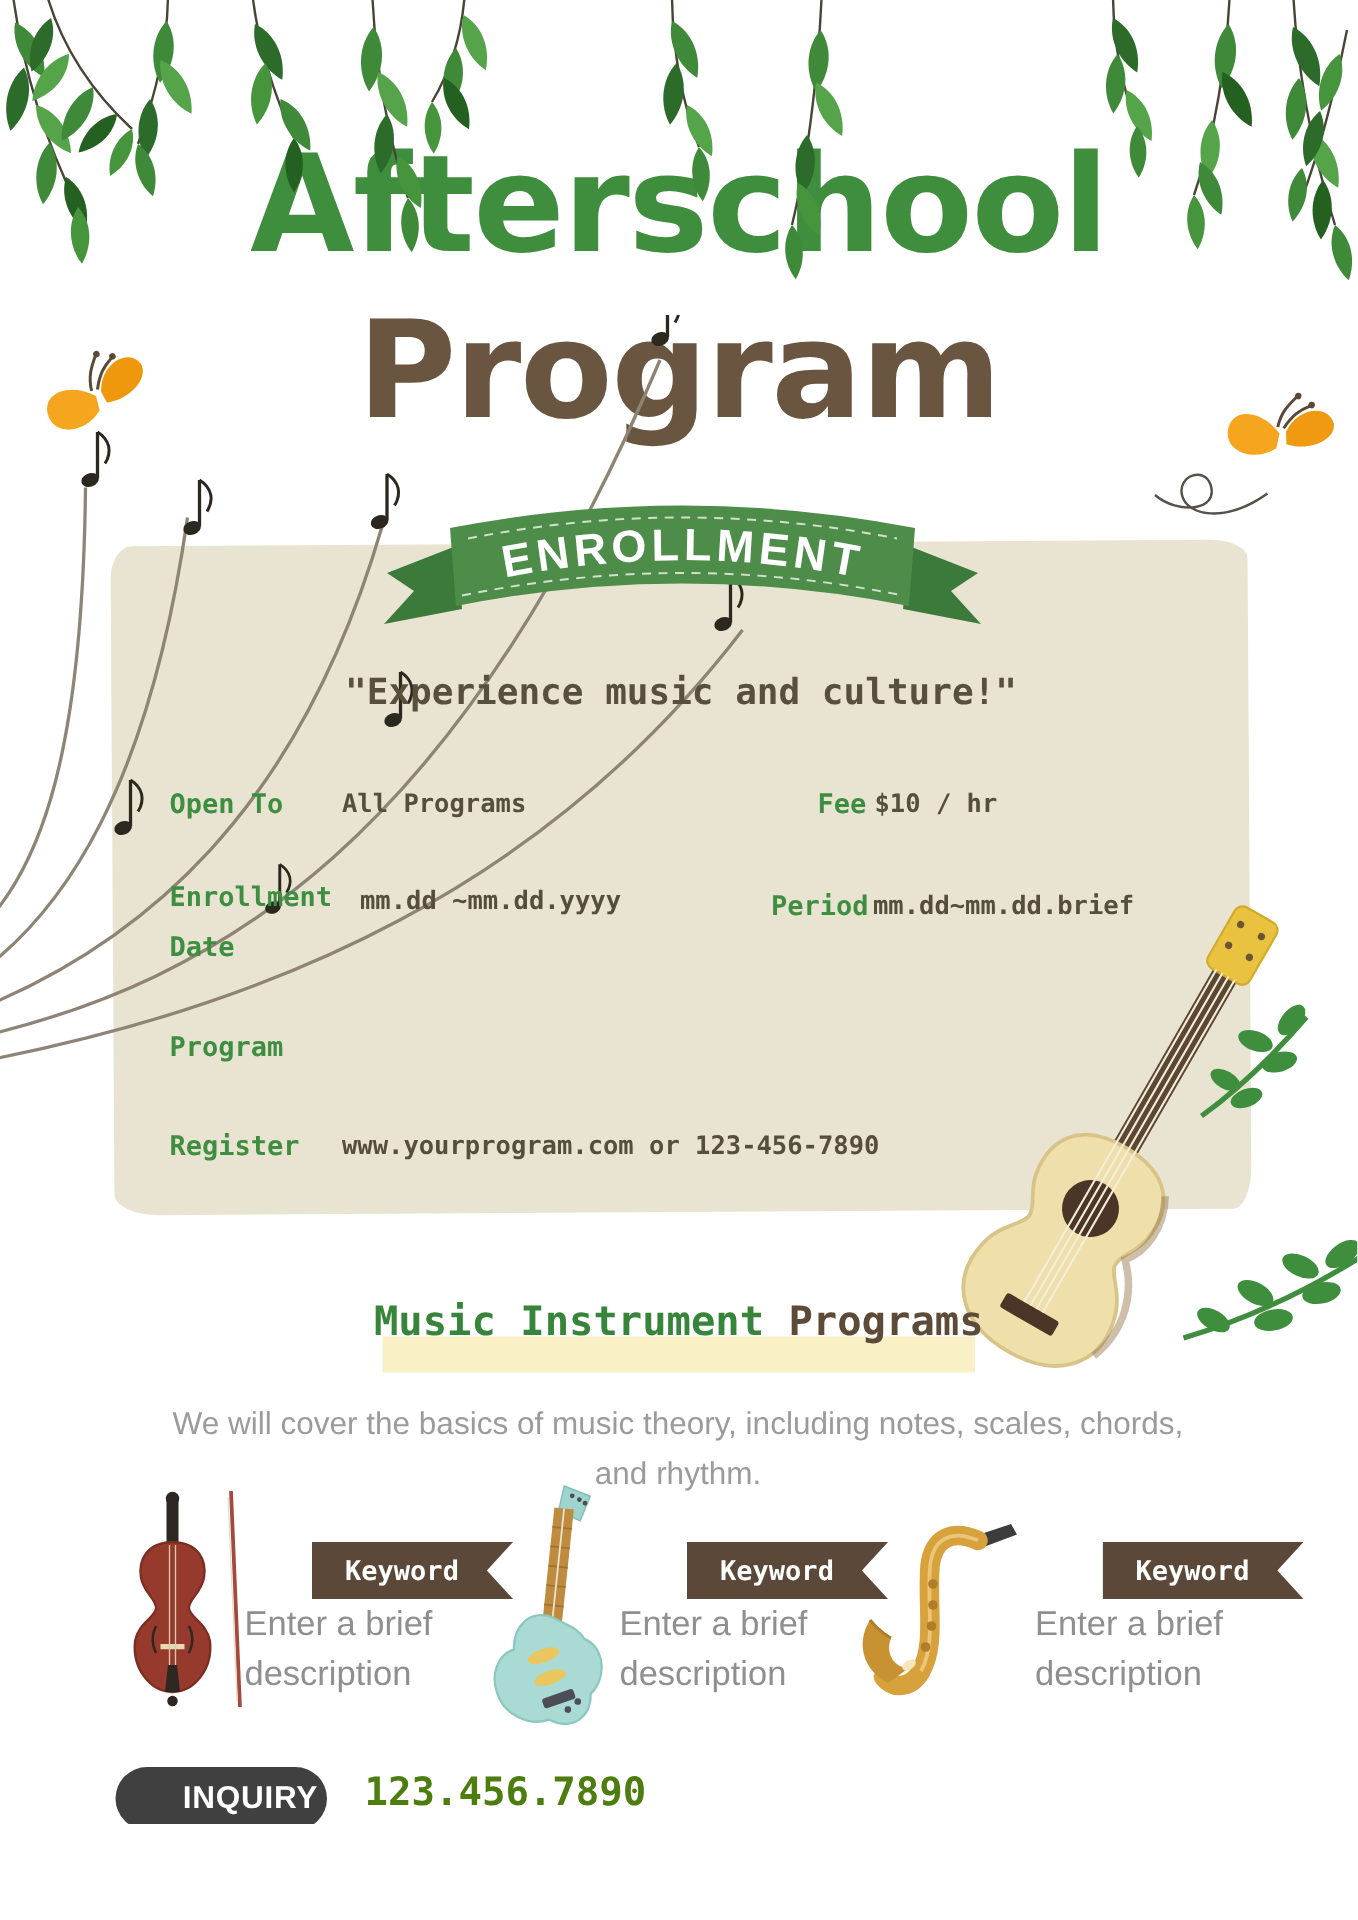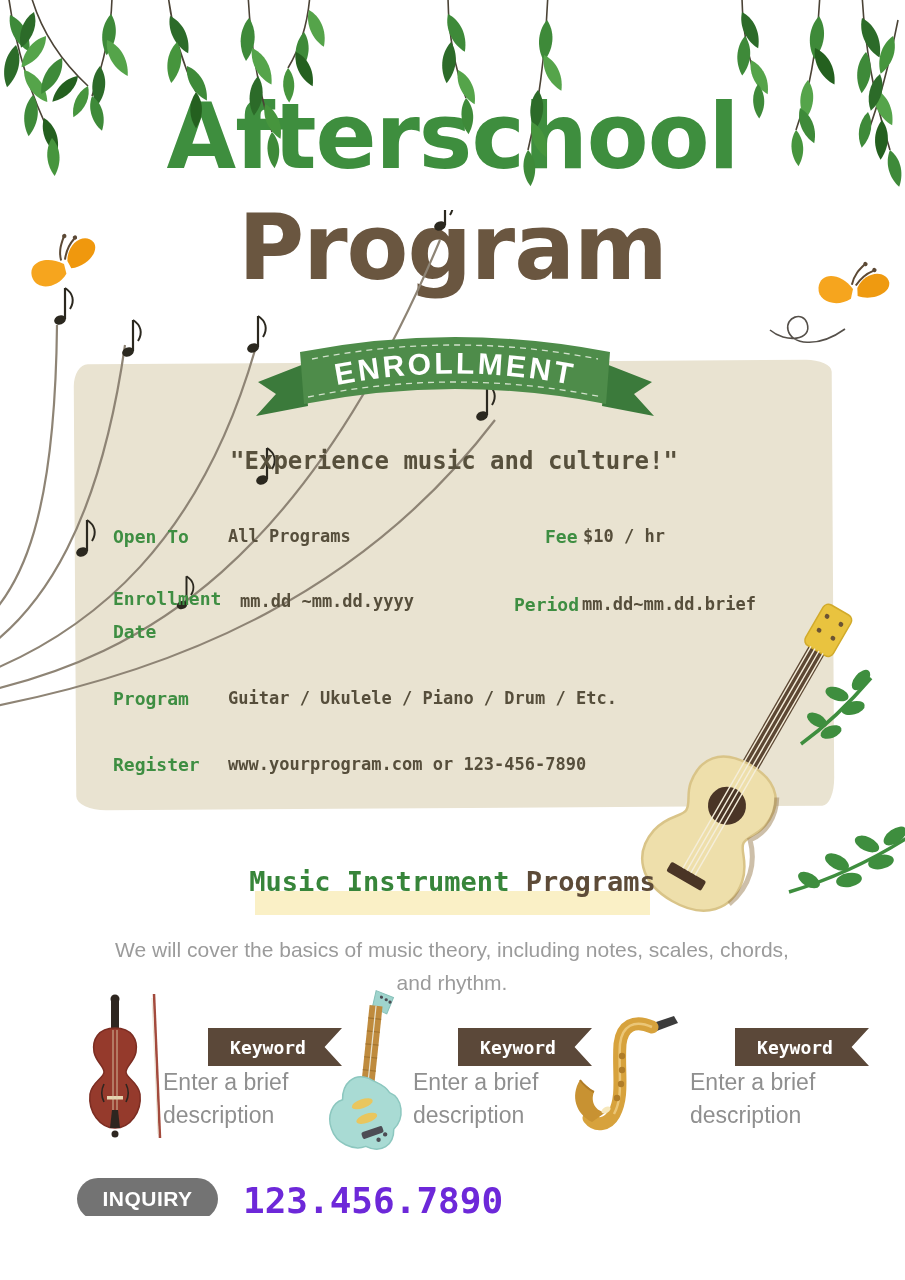--- a/index.html
+++ b/index.html
@@ -57,32 +57,32 @@
   .kw-ribbon span{
     font-family:"DejaVu Sans Mono",monospace;font-weight:bold;
     font-size:18px;color:#ffffff;
   }
   .kw-desc{
     width:168px;font-size:23px;color:#8f8f8f;line-height:1.42;z-index:2;
     font-family:"Liberation Sans",sans-serif;
   }
   
   .inquiry{
-    left:77px;top:1178px;width:141px;height:42px;background:#737373;
-    border-radius:21px;display:flex;align-items:center;justify-content:center;
+    left:77px;top:1178px;width:141px;height:42px;background:#404040;
+    border-radius:21px;display:flex;align-items:center;justify-content:flex-end;
     z-index:2;border:none;cursor:pointer;
   }
   .inquiry span{
     font-family:"Liberation Sans",sans-serif;font-weight:bold;
     font-size:21px;color:#ffffff;letter-spacing:0.5px;
   }
   .phone{
     left:243px;top:1180px;z-index:2;white-space:nowrap;
     font-family:"DejaVu Sans Mono",monospace;font-weight:bold;
-    font-size:36px;color:#6d28d9;
+    font-size:26px;color:#4d7c0f;
   }
   .address{
     left:468px;top:1184px;z-index:2;white-space:nowrap;
     font-family:"Liberation Sans",sans-serif;font-size:24px;color:#5b4935;
   }
   svg{display:block;}
 </style>
 </head>
 <body>
 
@@ -238,21 +238,20 @@
   <div class="abs f-label" style="left:514px;top:520px;margin-left:31px;">Fee</div>
   <div class="abs f-value" style="left:583px;top:525px;">$10 / hr</div>
 
   <div class="abs f-label" style="left:113px;top:582px;width:130px;">Enrollment Date</div>
   <div class="abs f-value" style="left:240px;top:590px;">mm.dd ~mm.dd.yyyy</div>
 
   <div class="abs f-label" style="left:514px;top:588px;">Period</div>
   <div class="abs f-value" style="left:582px;top:593px;">mm.dd~mm.dd.brief</div>
 
   <div class="abs f-label" style="left:113px;top:682px;">Program</div>
-  <div class="abs f-value" style="left:228px;top:687px;">Guitar / Ukulele / Piano / Drum / Etc.</div>
 
   <div class="abs f-label" style="left:113px;top:748px;">Register</div>
   <div class="abs f-value" style="left:228px;top:753px;">www.yourprogram.com or 123-456-7890</div>
 
   <svg class="abs" style="left:628px;top:568px;z-index:2" width="250" height="380" viewBox="0 0 250 380">
     <g transform="rotate(30,115,210)">
       <rect x="106" y="58" width="18" height="175" fill="#5c4733"></rect>
       <rect x="99" y="16" width="32" height="47" rx="6" fill="#e9c33f" stroke="#d2ab2b" stroke-width="1.5"></rect>
       <circle cx="107" cy="28" r="2.4" fill="#6b5334"></circle>
       <circle cx="123" cy="28" r="2.4" fill="#6b5334"></circle>

